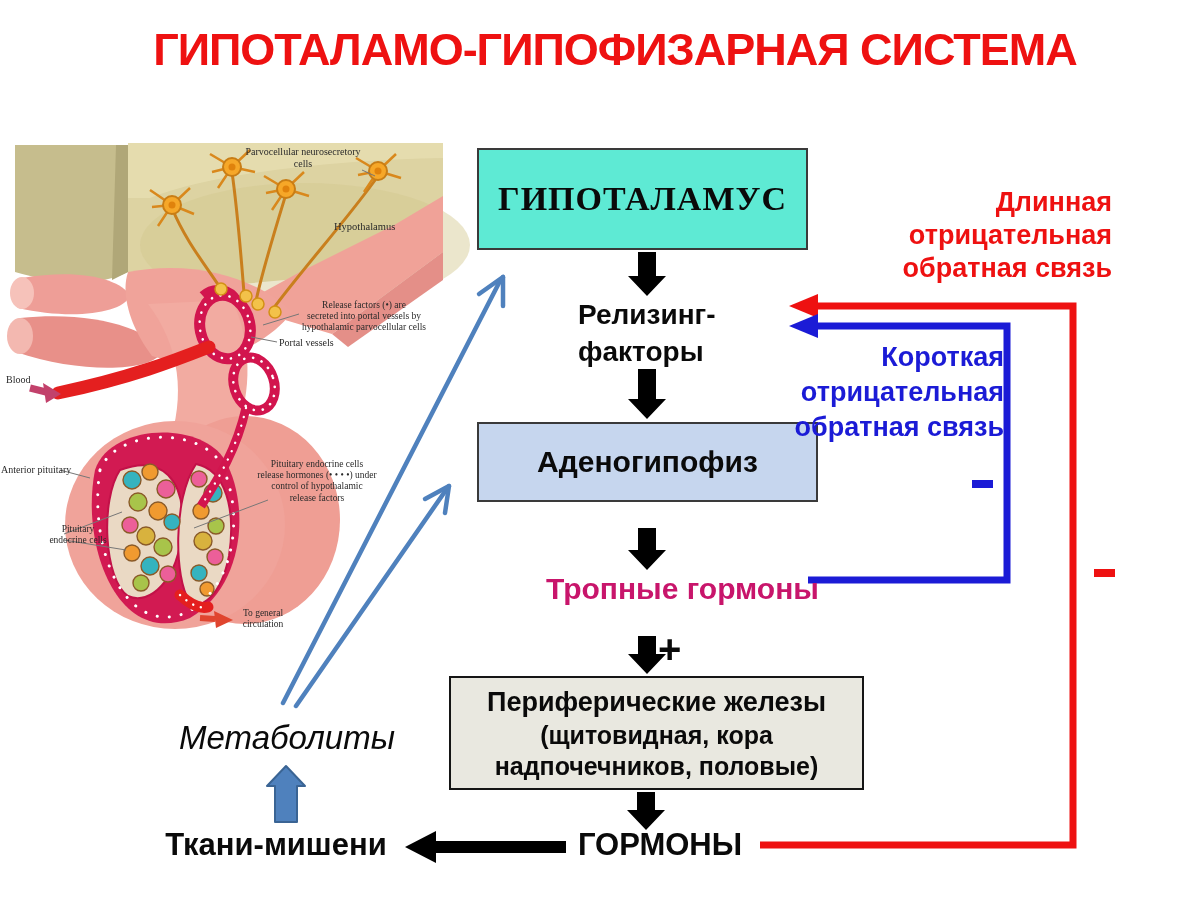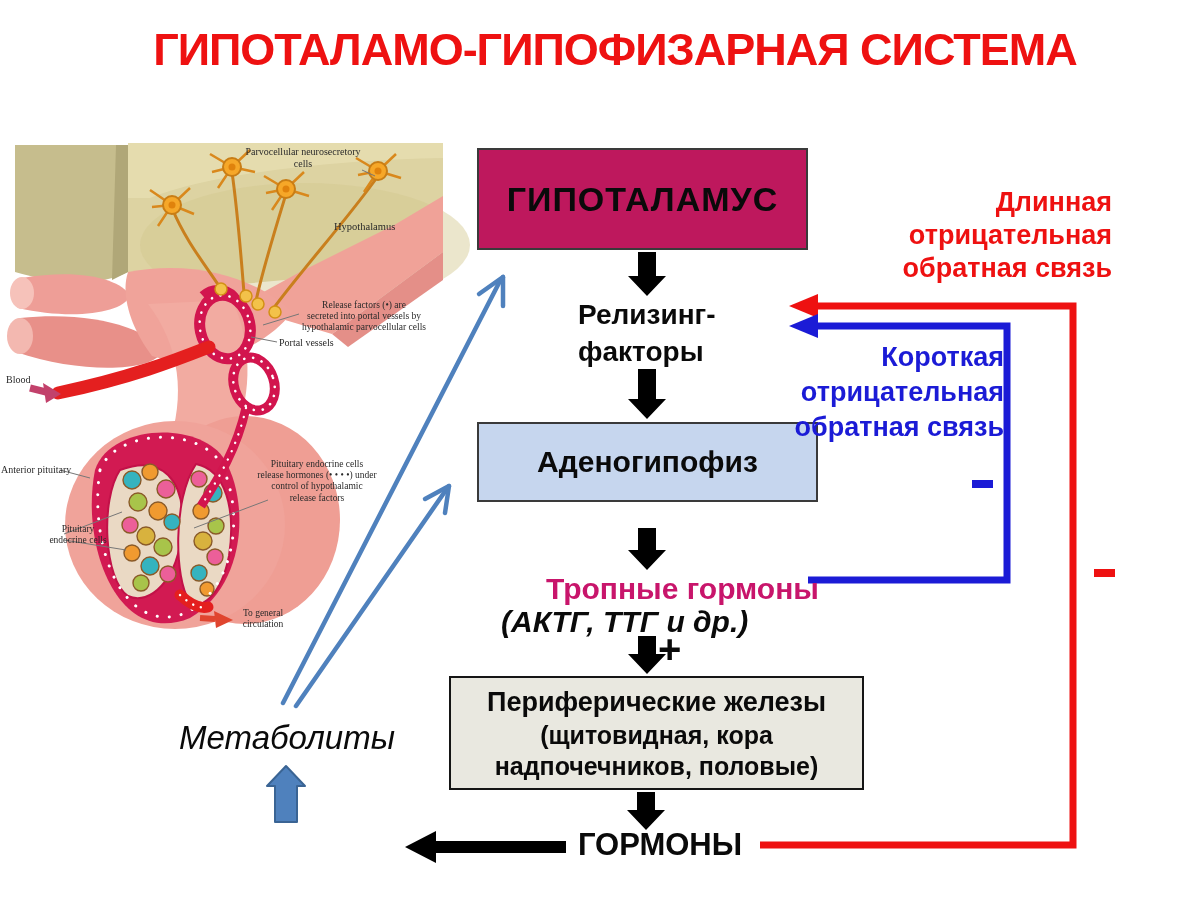--- a/index.html
+++ b/index.html
@@ -6,21 +6,21 @@
   .stage{position:relative;width:1200px;height:900px;background:#ffffff;overflow:hidden;
          font-family:"Liberation Sans",sans-serif;padding-left:32px;}
   svg.layer{position:absolute;left:0;top:0;z-index:1;}
   .txt{position:absolute;z-index:2;color:#0a0a0a;white-space:nowrap;}
   .ctr{text-align:center;}
   .title{left:0;top:24px;width:1230px;text-align:center;font-size:45px;font-weight:bold;
          color:#ee1111;letter-spacing:-1px;}
   .box{position:absolute;z-index:2;display:flex;flex-direction:column;align-items:center;
        justify-content:center;text-align:center;border:2.5px solid #3a3a3a;font-weight:bold;
        color:#0a0a0a;box-sizing:border-box;}
-  .box-hyp{left:477px;top:148px;width:331px;height:102px;background:#be185d;font-size:34px;letter-spacing:1px;}
+  .box-hyp{left:477px;top:148px;width:331px;height:102px;background:#5eead4;font-size:34px;letter-spacing:1px;font-family:Liberation Serif, serif;}
   .box-aden{left:477px;top:422px;width:341px;height:80px;background:#c6d6ee;font-size:30px;}
   .box-per{left:449px;top:676px;width:415px;height:114px;background:#e9e8e0;border-color:#151515;border-width:2px;}
   .per1{font-size:27px;line-height:35px;}
   .per2{font-size:25px;line-height:31px;}
   .rel{left:578px;top:296px;font-size:28px;font-weight:bold;line-height:37px;text-align:left;}
   .tropic{left:507px;top:572px;font-size:30px;font-weight:bold;color:#c8156b;margin-left:39px;}
   .aktg{left:501px;top:605px;font-size:30px;font-weight:bold;font-style:italic;}
   .plus{left:658px;top:627px;font-size:40px;font-weight:bold;}
   .hormones{left:560px;top:827px;width:200px;font-size:31px;font-weight:bold;}
   .target{left:140px;top:827px;width:272px;font-size:31px;font-weight:bold;}
@@ -199,30 +199,30 @@
   <div class="txt rel">
     <div>Релизинг-</div>
     <div>факторы</div>
   </div>
 
   <div class="box box-aden">
     <div>Аденогипофиз</div>
   </div>
 
   <div class="txt tropic">Тропные гормоны</div>
-  <div class="txt aktg">(АКТГ, ТТГ и др.)</div>
   <div class="txt plus">+</div>
 
   <div class="box box-per">
     <div class="per1">Периферические железы</div>
     <div class="per2">(щитовидная, кора</div>
     <div class="per2">надпочечников, половые)</div>
   </div>
 
   <div class="txt ctr hormones">ГОРМОНЫ</div>
+  <div class="txt ctr target">Ткани-мишени</div>
   <div class="txt ctr metab">Метаболиты</div>
 
   <div class="txt ctr fb fb-long">
     <div>Длинная</div>
     <div>отрицательная</div>
     <div>обратная связь</div>
   </div>
 
   <div class="txt ctr fb fb-short">
     <div>Короткая</div>

